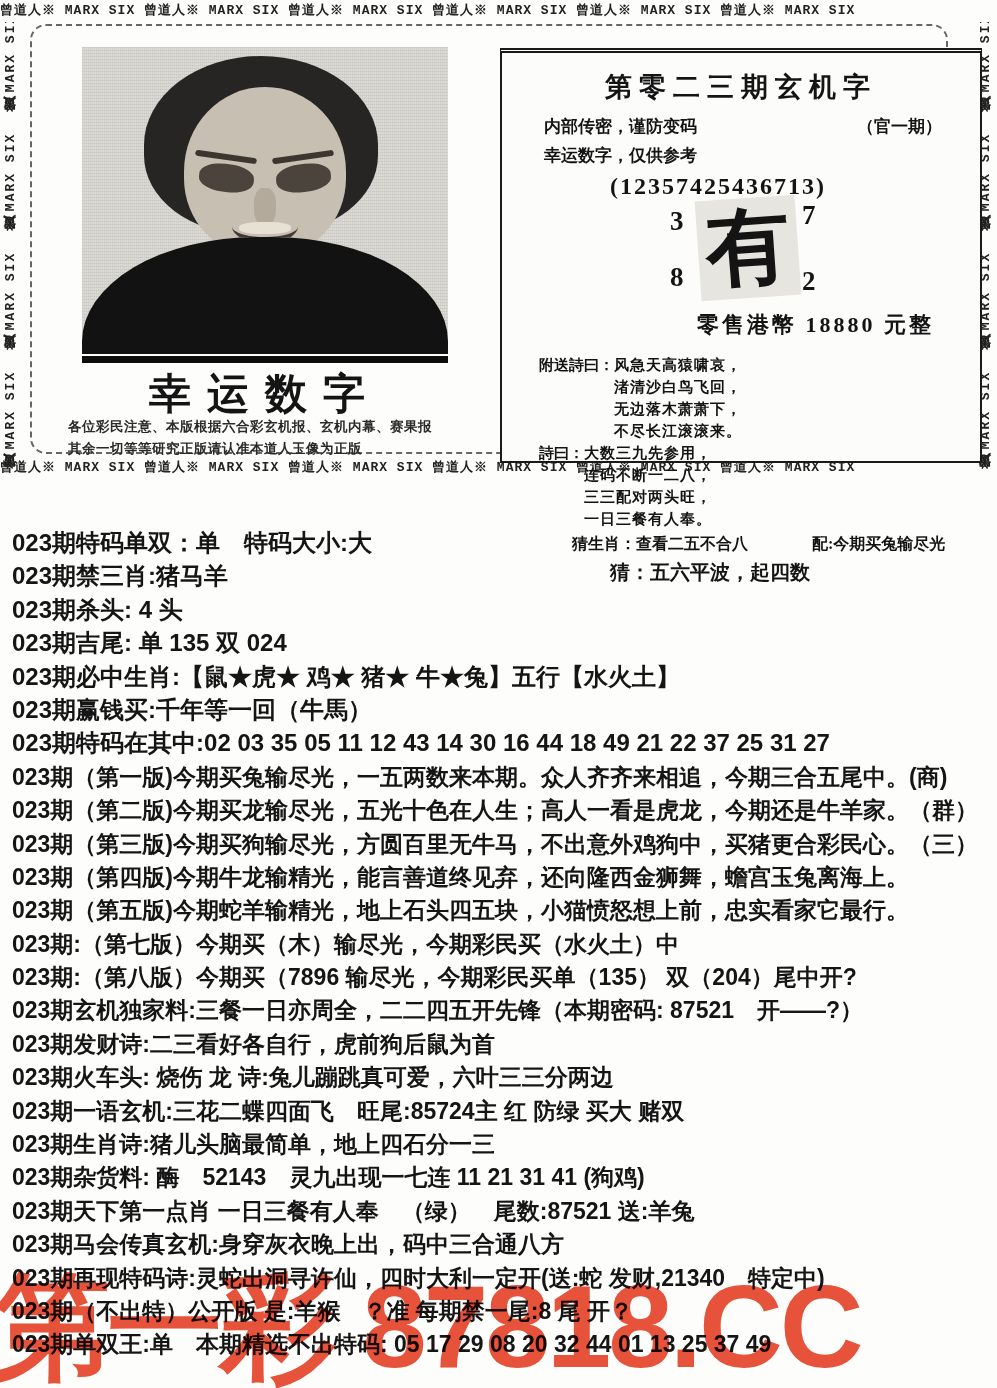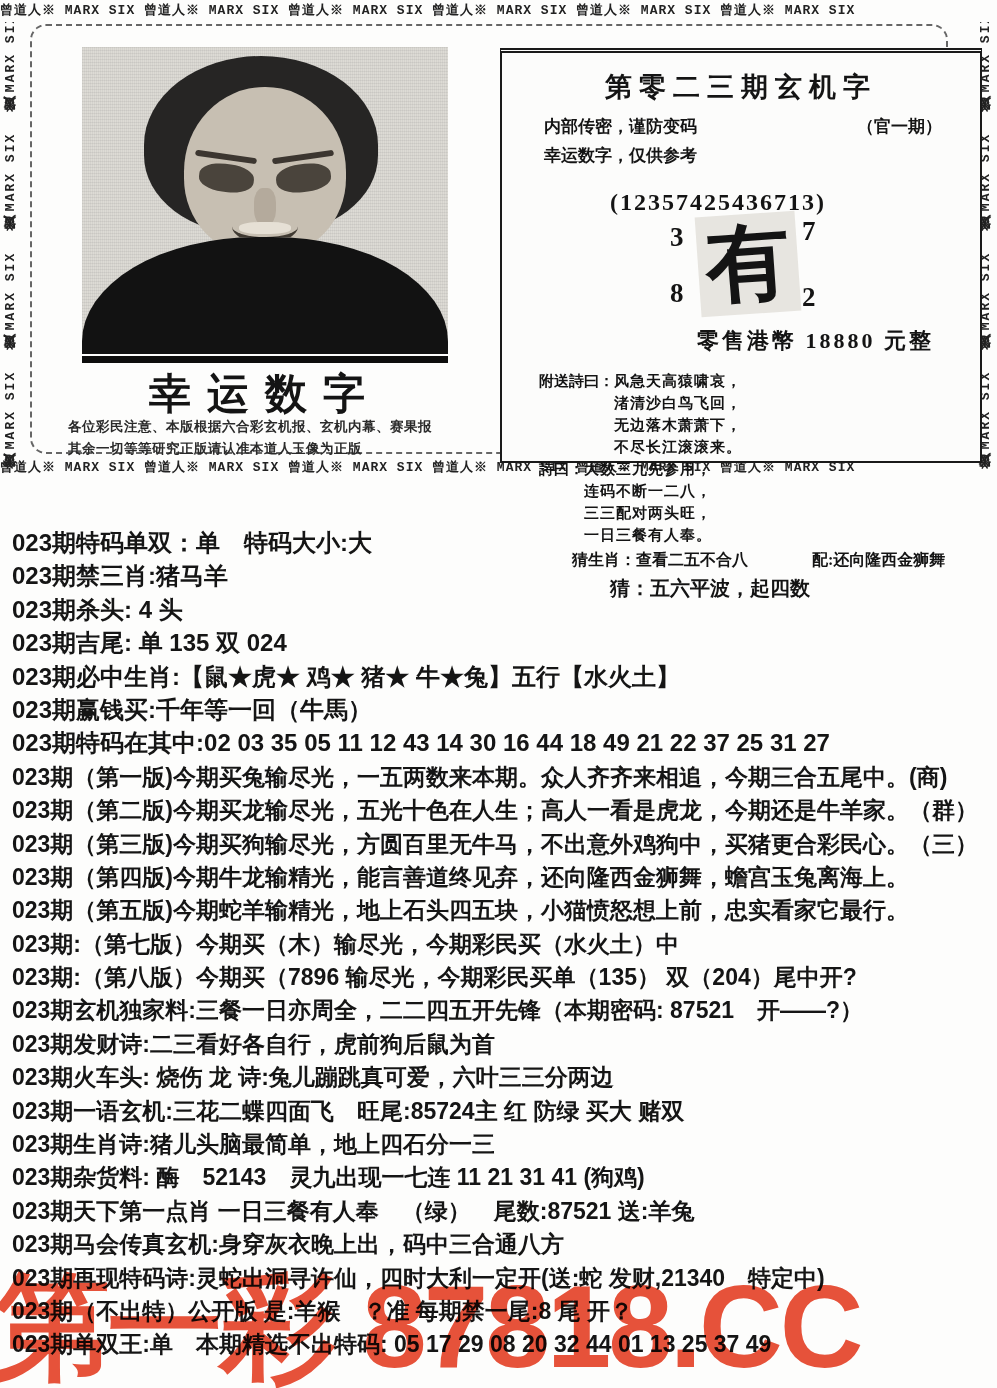--- a/index.html
+++ b/index.html
@@ -51,21 +51,21 @@
   #note2{top:418px;}
 
   
   #mystic{position:absolute;left:472px;top:26px;width:478px;height:408px;background:#fcfcfb;
           border-left:2px solid #1a1a1a;border-right:2px solid #1a1a1a;border-bottom:2px solid #1a1a1a;
           border-top:5px double #1a1a1a;font-family:"Liberation Serif",serif;}
   #mystic .title{margin-top:16px;text-align:center;font-size:27px;font-weight:bold;letter-spacing:7px;}
   #mystic .row1{display:flex;justify-content:space-between;padding:10px 38px 0 42px;
                 font-size:17px;font-weight:bold;}
   #mystic .row2{padding:6px 0 0 42px;font-size:17px;font-weight:bold;}
-  #mystic .lucky{padding:6px 0 0 108px;font-size:24px;font-weight:bold;letter-spacing:2px;margin-top:16px;}
+  #mystic .lucky{padding:6px 0 0 108px;font-size:24px;font-weight:bold;letter-spacing:2px;}
   #glyphArea{position:relative;height:96px;}
   #glyphArea .num{position:absolute;font-size:27px;font-weight:bold;}
   #glyphArea .tl{left:168px;top:6px;}
   #glyphArea .tr{left:300px;top:0px;}
   #glyphArea .bl{left:168px;top:62px;}
   #glyphArea .br{left:300px;top:66px;}
   #glyphArea .glyph{position:absolute;left:196px;top:-2px;width:100px;height:100px;background:#e7e5e0;
                     font-size:84px;line-height:100px;text-align:center;font-weight:bold;
                     transform:rotate(-4deg);}
   #mystic .price{padding:14px 46px 0 0;text-align:right;font-size:22px;font-weight:bold;letter-spacing:3px;margin-left:32px;}
@@ -153,21 +153,21 @@
             <div>连码不断一二八，</div>
             <div>三三配对两头旺，</div>
             <div>一日三餐有人奉。</div>
           </span>
         </div>
       </div>
       <div id="guessRow">
         <span class="g1">
           <span>猜生肖：</span><span>查看二五不合八</span>
         </span>
-        <span>配:还向隆西金狮舞</span>
+        <span>配:今期买兔输尽光</span>
       </div>
       <div id="guess2">
         <span>猜：</span><span>五六平波，起四数</span>
       </div>
     </div>
   </div>
 
   <div id="bodyLines">
     <div class="bline lg">023期特码单双：单　特码大小:大</div>
     <div class="bline lg">023期禁三肖:猪马羊</div>

